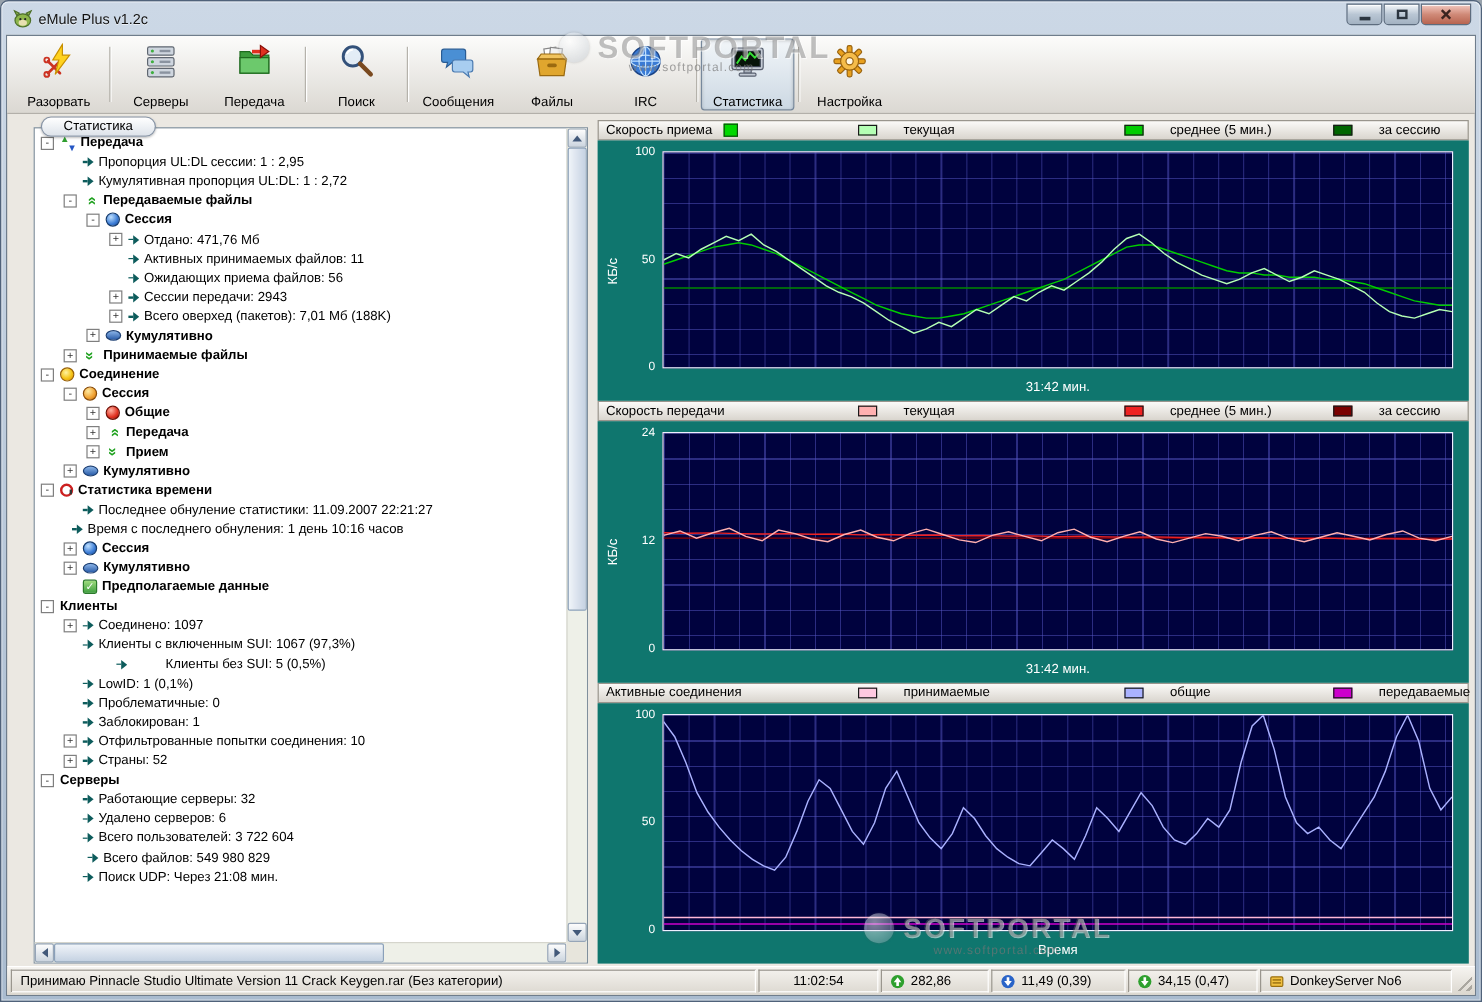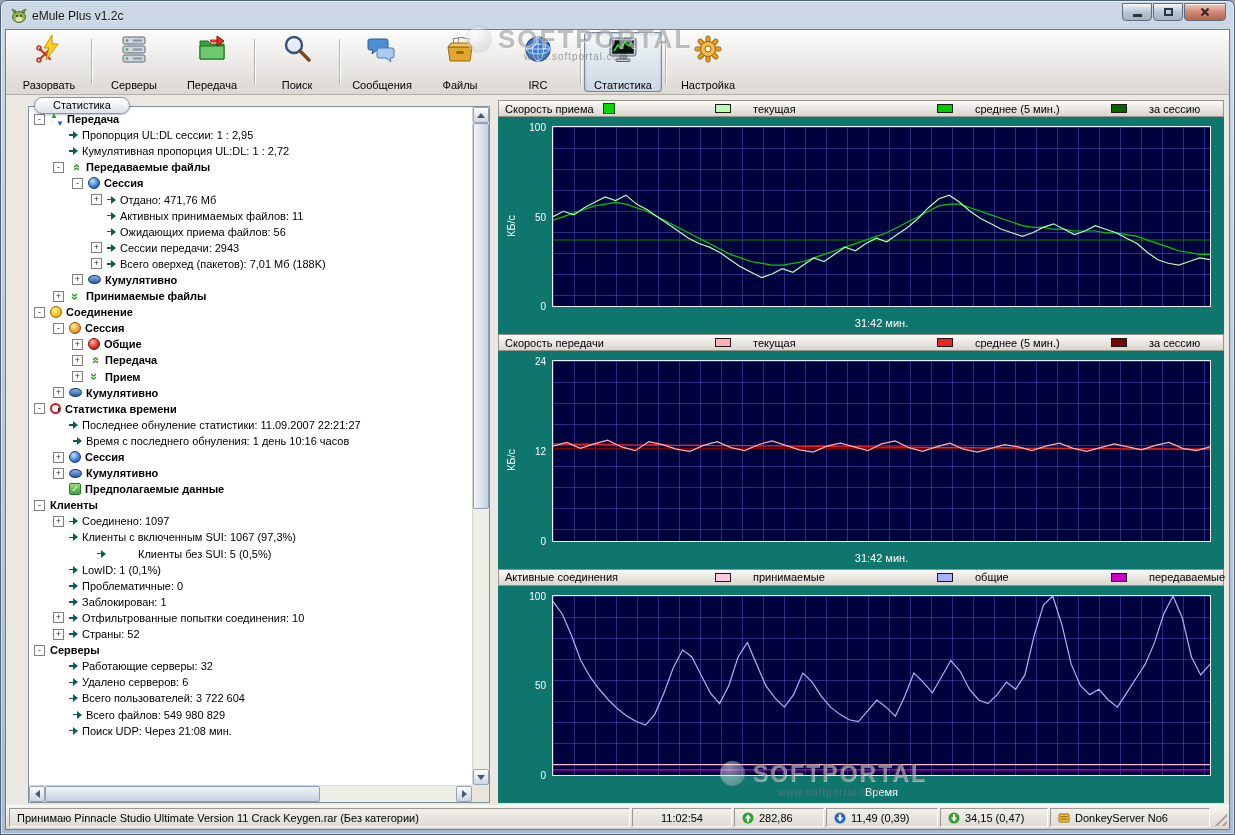--- a/index.html
+++ b/index.html
@@ -15,21 +15,21 @@
   .glyph-min{width:9px;height:3px;background:#2b3540;margin-top:6px;}
   .glyph-max{width:9px;height:8px;border:2px solid #2b3540;box-sizing:border-box;}
   .glyph-close{width:10px;height:10px;position:relative;}
   .glyph-close::before,.glyph-close::after{content:"";position:absolute;left:4px;top:0;width:2px;height:10px;background:#3a2420;}
   .glyph-close::before{transform:rotate(45deg);}
   .glyph-close::after{transform:rotate(-45deg);}
   
   .content{flex:1;min-height:0;background:#ebe8e2;border:1px solid #6f7d8c;display:flex;flex-direction:column;}
   
   .toolbar{height:60px;flex:none;display:flex;align-items:stretch;padding:2px 4px;background:linear-gradient(#fcfcfb,#dbd8d2);border-bottom:1px solid #b3b0aa;}
-  .tb-btn{width:76px;flex:none;display:flex;flex-direction:column;align-items:center;justify-content:space-between;gap:13px;border:1px solid transparent;border-radius:3px;cursor:default;}
+  .tb-btn{width:76px;flex:none;display:flex;flex-direction:column;align-items:center;justify-content:flex-end;gap:13px;border:1px solid transparent;border-radius:3px;cursor:default;}
   .tb-btn.selected{border-color:#76889c;background:linear-gradient(#f2f6f9,#ccd8e3);box-shadow:inset 0 1px 3px rgba(0,0,0,.22);}
   .tb-icon{width:32px;height:31px;display:flex;align-items:center;justify-content:center;}
   .tb-label{font-size:11px;color:#000;}
   .tb-sep{width:1px;background:#b5b2ab;box-shadow:1px 0 0 #fff;margin:7px 3px;flex:none;}
   
   .main{flex:1;min-height:0;display:flex;padding:5px 5px 2px 22px;position:relative;}
   .left-pane{width:462px;flex:none;position:relative;}
   .stats-tab{position:absolute;top:-3px;left:6px;z-index:3;height:15px;line-height:15px;padding:0 18px;border:1px solid #8794a5;border-radius:9px;background:linear-gradient(#ffffff,#dde3ea);box-shadow:0 1px 2px rgba(0,0,0,.25);font-size:11px;}
   .tree-panel{position:absolute;top:6px;left:0;right:0;bottom:0;background:#fff;border:1px solid #808f9c;}
   .tree-content{position:absolute;top:4px;left:0;right:17px;bottom:17px;overflow:hidden;}
@@ -355,21 +355,21 @@
               <div class="tree-row" style="padding-left: 5px;">
                 <span class="expander">-</span>
                 <span class="ticon ticon-clock-red"></span>
                 <span class="tree-label bold">Статистика времени</span>
               </div>
               <div class="tree-row" style="padding-left: 24px;">
                 <span class="exp-spacer"></span>
                 <span class="bullet-arrow"></span>
                 <span class="tree-label">Последнее обнуление статистики: 11.09.2007 22:21:27</span>
               </div>
-              <div class="tree-row" style="padding-left: 28px;">
+              <div class="tree-row" style="padding-left: 15px;">
                 <span class="exp-spacer"></span>
                 <span class="bullet-arrow"></span>
                 <span class="tree-label">Время с последнего обнуления: 1 день 10:16 часов</span>
               </div>
               <div class="tree-row" style="padding-left: 24px;">
                 <span class="expander">+</span>
                 <span class="ticon ticon-globe-blue"></span>
                 <span class="tree-label bold">Сессия</span>
               </div>
               <div class="tree-row" style="padding-left: 24px;">

